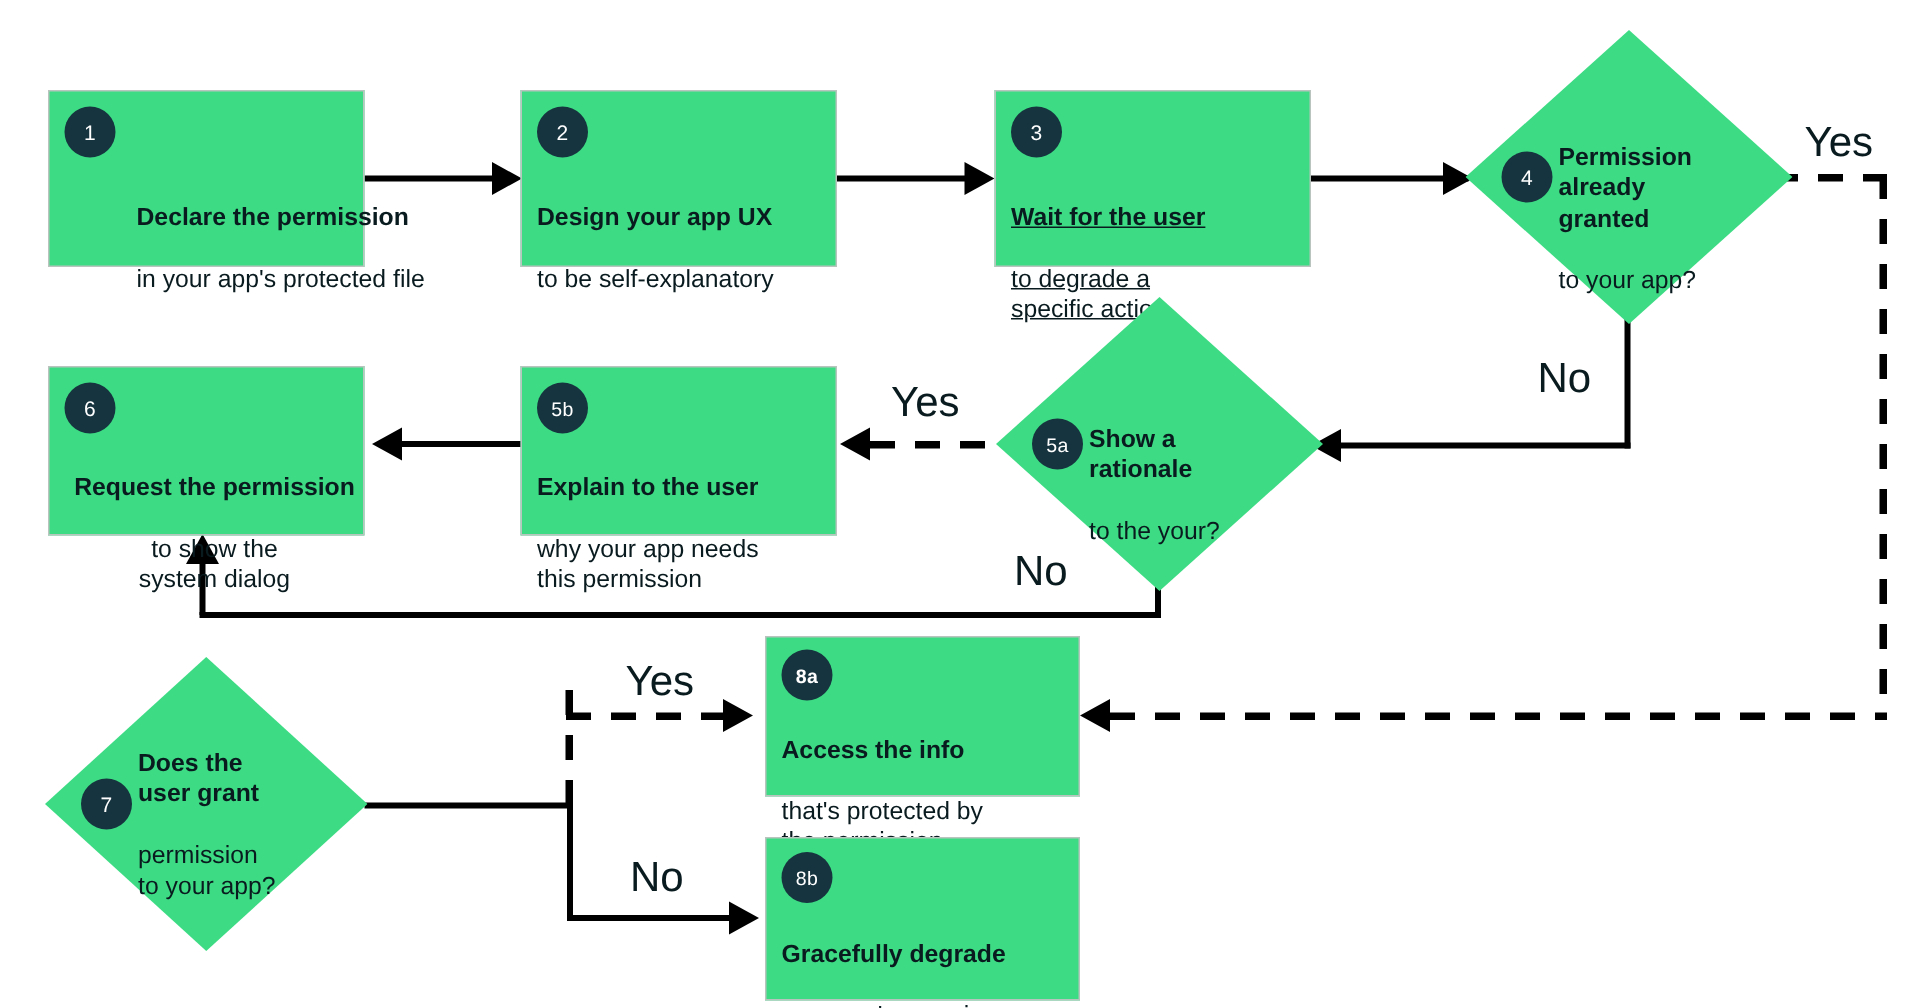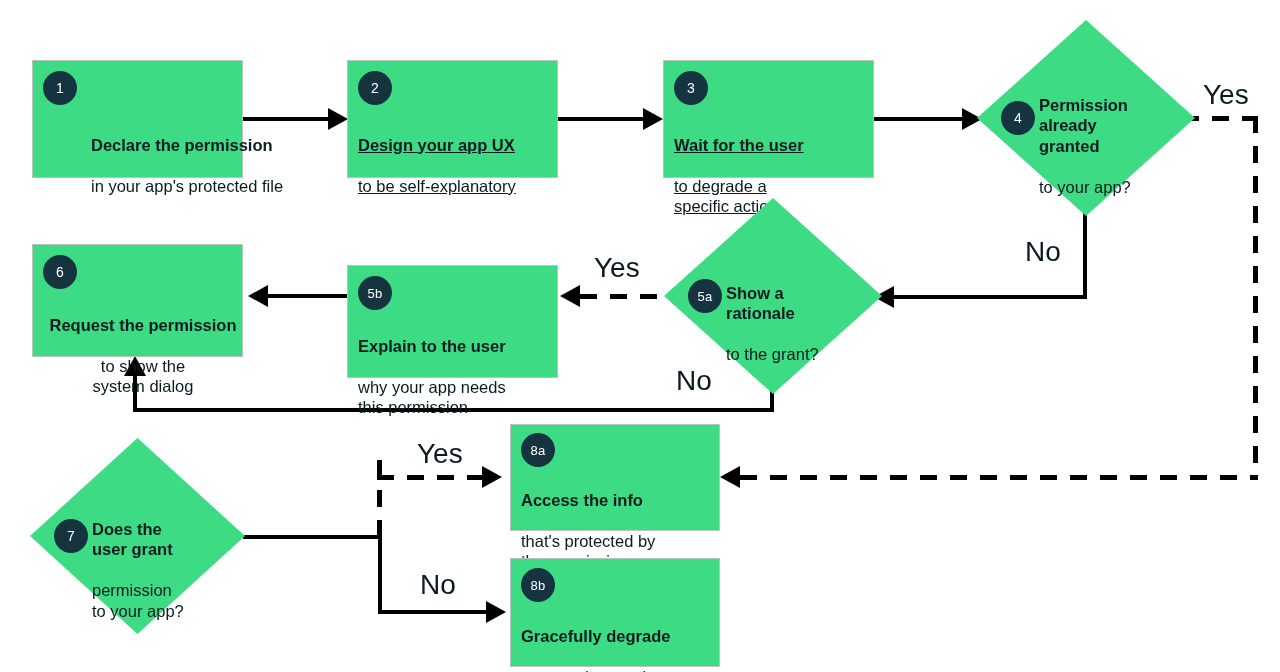--- a/index.html
+++ b/index.html
@@ -164,21 +164,21 @@
   <div class="node rect" style="left:32px; top:60px; width:211px; height:118px;">
     <div class="badge" style="left:10px; top:10px; width:34px; height:34px;">1</div>
     <div class="txt" style="left:10px; top:53px; width:195px;margin-left:48px;">
       <span class="hl">Declare the permission</span><br>
       <span>in your app's protected file</span>
     </div>
   </div>
 
   <div class="node rect" style="left:347px; top:60px; width:211px; height:118px;">
     <div class="badge" style="left:10px; top:10px; width:34px; height:34px;">2</div>
-    <div class="txt" style="left:10px; top:53px; width:195px;text-decoration:underline;">
+    <div class="txt" style="left:10px; top:53px; width:195px;">
       <span class="hl">Design your app UX</span><br>
       <span>to be self-explanatory</span>
     </div>
   </div>
 
   <div class="node rect" style="left:663px; top:60px; width:211px; height:118px;">
     <div class="badge" style="left:10px; top:10px; width:34px; height:34px;">3</div>
     <div class="txt" style="left:10px; top:53px; width:195px;text-decoration:underline;">
       <span class="hl">Wait for the user</span><br>
       <span>to degrade a
@@ -203,26 +203,26 @@
 
   <div class="diamond-wrap" style="left:664px; top:198px; width:218px; height:196px;">
     <svg class="diamond-shape" viewBox="0 0 218 196" preserveAspectRatio="none">
       <polygon points="109,0 218,98 109,196 0,98" fill="#3ddc84"></polygon>
     </svg>
     <div class="node-body">
       <div class="badge sm" style="left:24px; top:81px; width:34px; height:34px;">5a</div>
       <div class="txt" style="left:62px; top:64px; width:150px;">
         <span class="hl">Show a
 rationale</span><br>
-        <span>to the grant?</span>
+        <span>to the your?</span>
       </div>
     </div>
   </div>
 
-  <div class="node rect" style="left:347px; top:244px; width:211px; height:113px;margin-top:21px;">
+  <div class="node rect" style="left:347px; top:244px; width:211px; height:113px;">
     <div class="badge sm" style="left:10px; top:10px; width:34px; height:34px;">5b</div>
     <div class="txt" style="left:10px; top:49px; width:195px;">
       <span class="hl">Explain to the user</span><br>
       <span>why your app needs
 this permission</span>
     </div>
   </div>
 
   <div class="node rect" style="left:32px; top:244px; width:211px; height:113px;">
     <div class="badge" style="left:10px; top:10px; width:34px; height:34px;">6</div>
@@ -232,31 +232,31 @@
 system dialog</span>
     </div>
   </div>
 
   <div class="diamond-wrap" style="left:30px; top:438px; width:215px; height:196px;">
     <svg class="diamond-shape" viewBox="0 0 215 196" preserveAspectRatio="none">
       <polygon points="107.5,0 215,98 107.5,196 0,98" fill="#3ddc84"></polygon>
     </svg>
     <div class="node-body">
       <div class="badge" style="left:24px; top:81px; width:34px; height:34px;">7</div>
-      <div class="txt" style="left:62px; top:60px; width:150px;">
+      <div class="txt" style="left:62px; top:40px; width:150px;">
         <span class="hl">Does the
 user grant</span><br>
         <span>permission
 to your app?</span>
       </div>
     </div>
   </div>
 
   <div class="node rect" style="left:510px; top:424px; width:210px; height:107px;">
-    <div class="badge sm" style="left:10px; top:8px; width:34px; height:34px;">8a</div>
+    <div class="badge sm" style="left:10px; top:8px; width:34px; height:34px;font-weight:bold;">8a</div>
     <div class="txt" style="left:10px; top:44px; width:195px;">
       <span class="hl">Access the info</span><br>
       <span>that's protected by
 the permission</span>
     </div>
   </div>
 
   <div class="node rect" style="left:510px; top:558px; width:210px; height:109px;">
     <div class="badge sm" style="left:10px; top:9px; width:34px; height:34px;">8b</div>
     <div class="txt" style="left:10px; top:46px; width:200px;">

